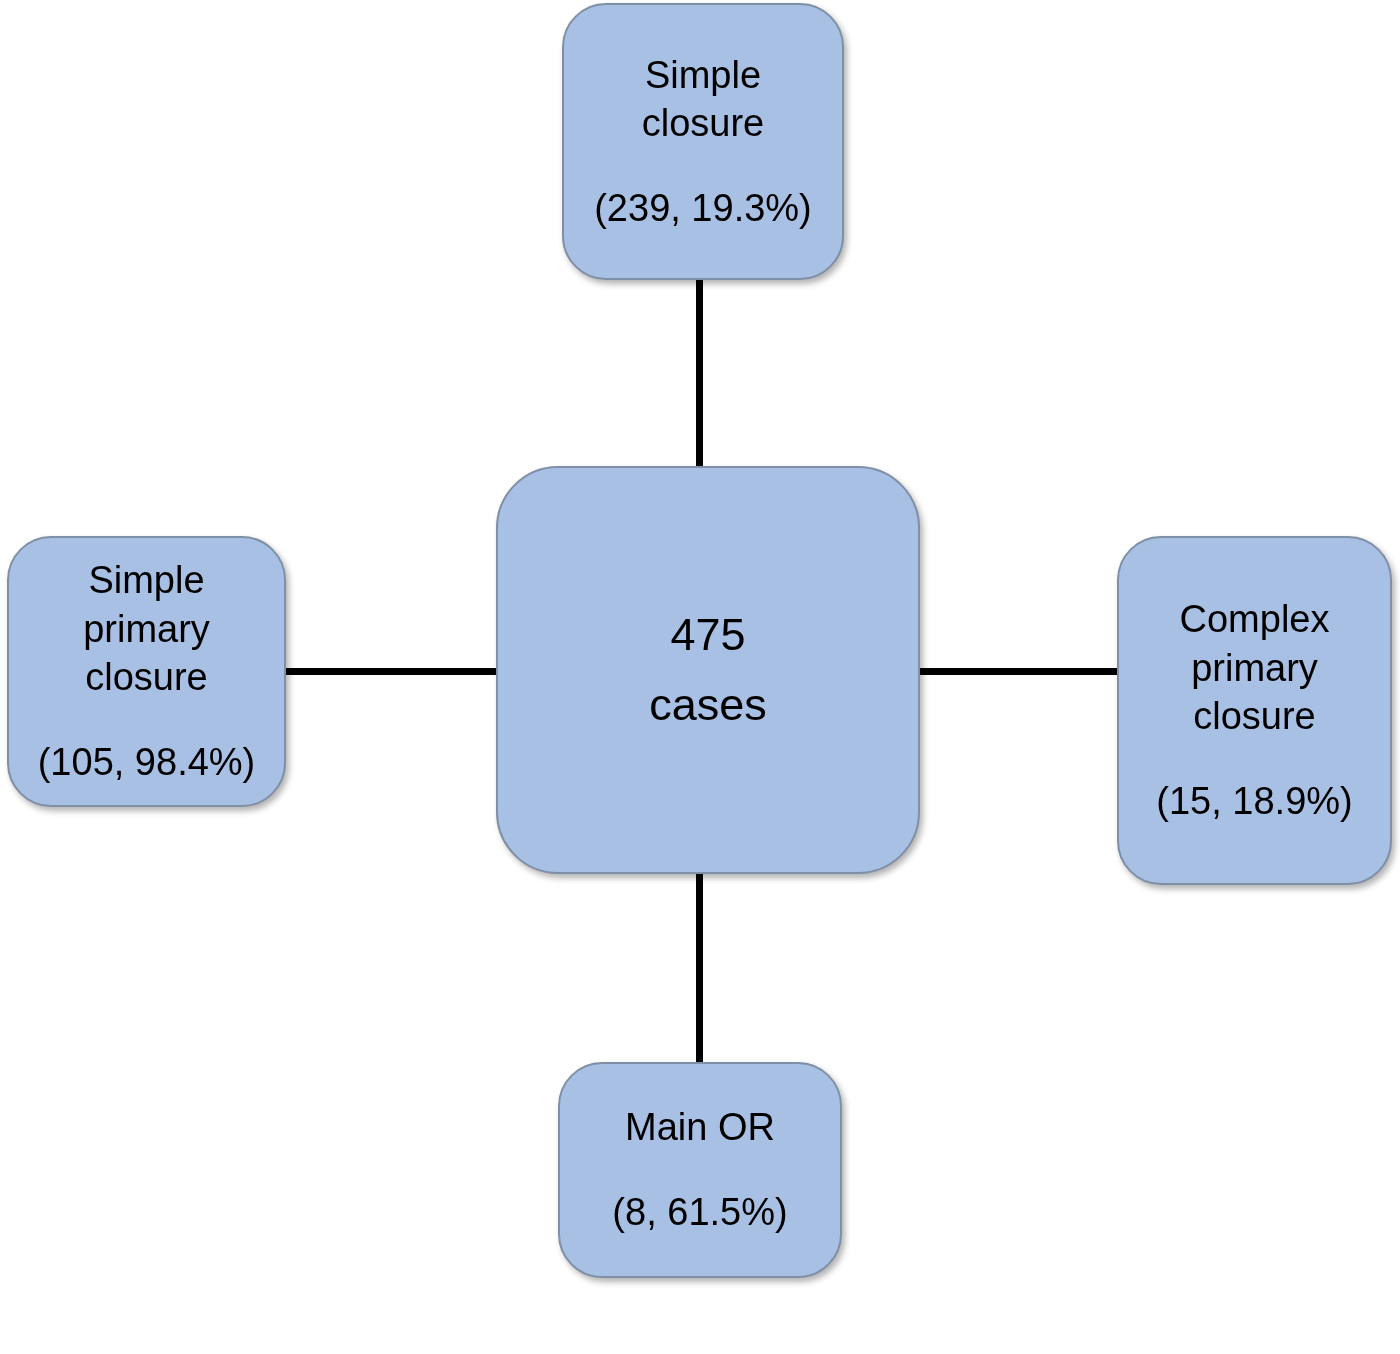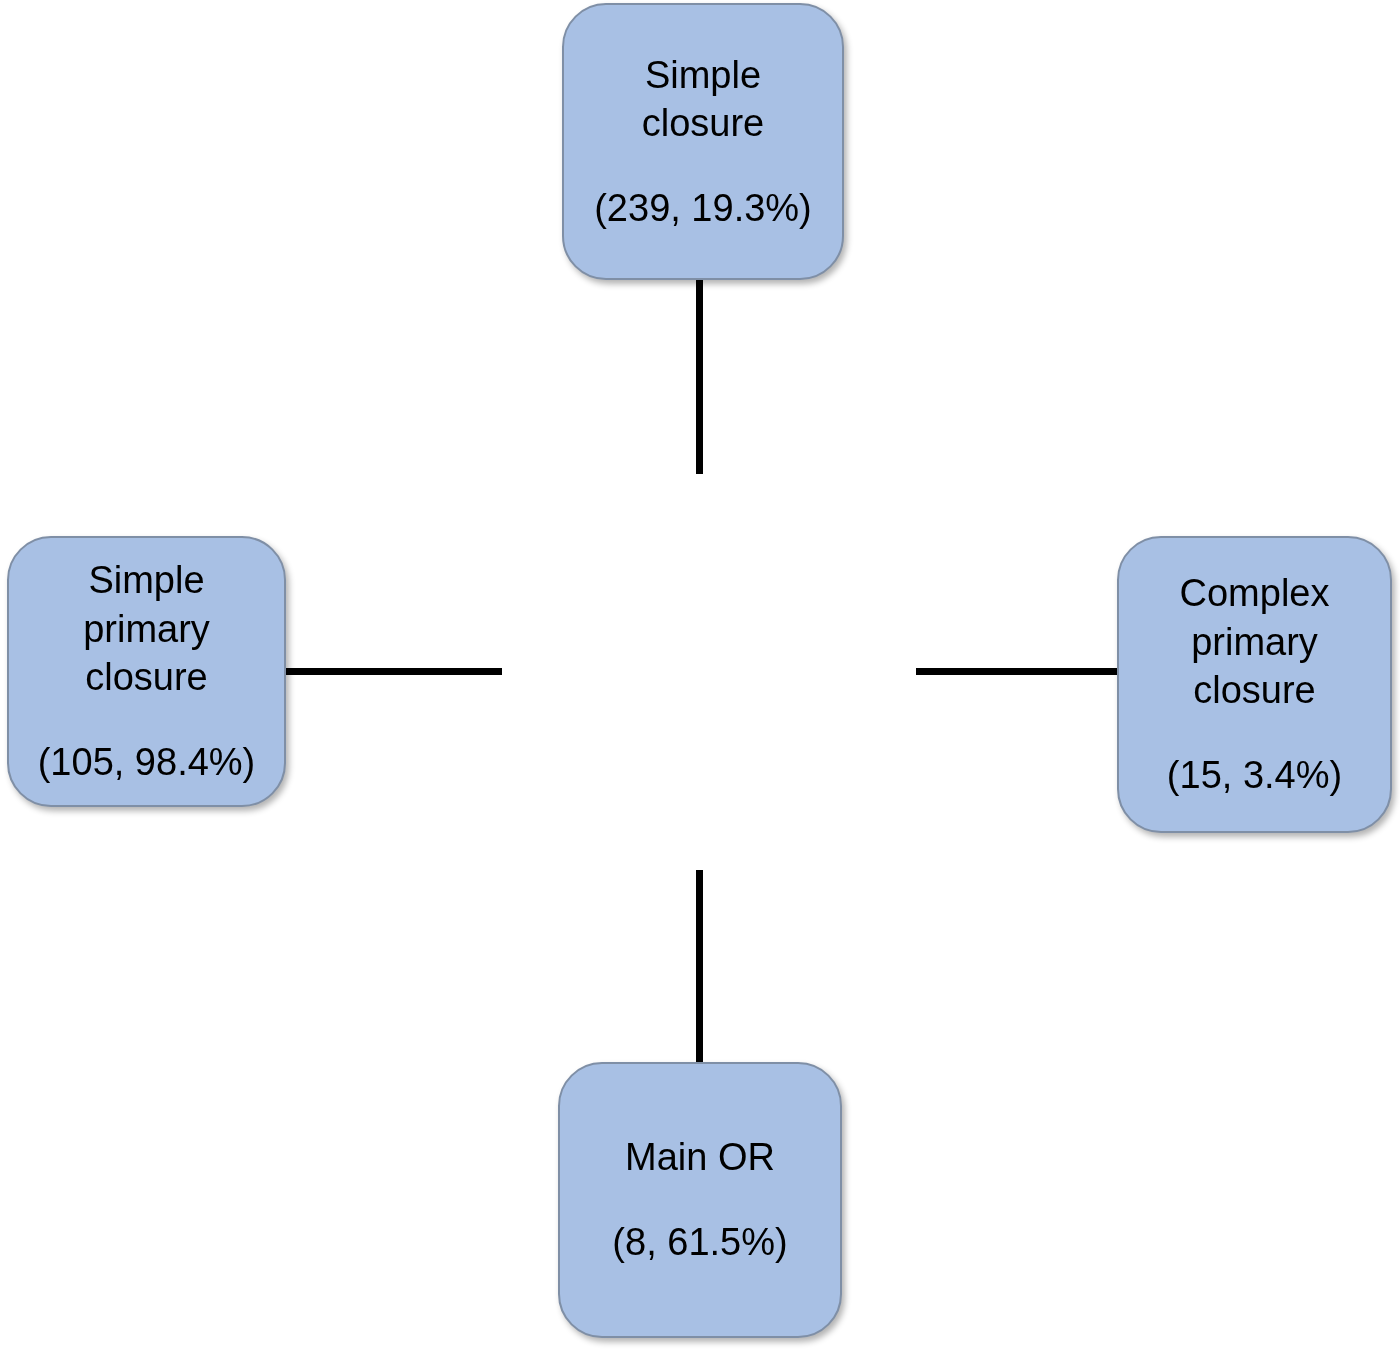--- a/index.html
+++ b/index.html
@@ -64,29 +64,29 @@
     border-radius: 62px;
     font-size: 45px;
   }
   #node-center .count { margin-top: 0.28em; }
 
   #node-top {
     left: 562px;  top: 3px;    width: 282px;  height: 277px;
     font-size: 38px;
   }
   #node-bottom {
-    left: 558px;  top: 1062px; width: 284px;  height: 276px;
+    left: 558px;  top: 1062px; width: 284px;  height: 216px;
     font-size: 38px;
   }
   #node-left {
     left: 7px;    top: 536px;  width: 279px;  height: 271px;
     font-size: 38px;
   }
   #node-right {
-    left: 1117px; top: 536px;  width: 275px;  height: 297px;
+    left: 1117px; top: 536px;  width: 275px;  height: 349px;
     font-size: 38px;
   }
 </style>
 </head>
 <body>
 
 <div id="diagram-canvas">
 
   <div class="connector connector-v" id="connector-top"></div>
   <div class="connector connector-v" id="connector-bottom"></div>
@@ -99,26 +99,30 @@
     <span class="count">(239, 19.3%)</span>
   </div>
 
   <div class="node" id="node-left">
     <span class="line">Simple</span>
     <span class="line">primary</span>
     <span class="line">closure</span>
     <span class="count">(105, 98.4%)</span>
   </div>
 
+  <div class="node" id="node-center">
+    <span class="line">475</span>
+    <span class="count">cases</span>
+  </div>
 
   <div class="node" id="node-right">
     <span class="line">Complex</span>
     <span class="line">primary</span>
     <span class="line">closure</span>
-    <span class="count">(15, 3.4%)</span>
+    <span class="count">(15, 18.9%)</span>
   </div>
 
   <div class="node" id="node-bottom">
     <span class="line">Main OR</span>
     <span class="count">(8, 61.5%)</span>
   </div>
 
 </div>
 
 </body></html>

